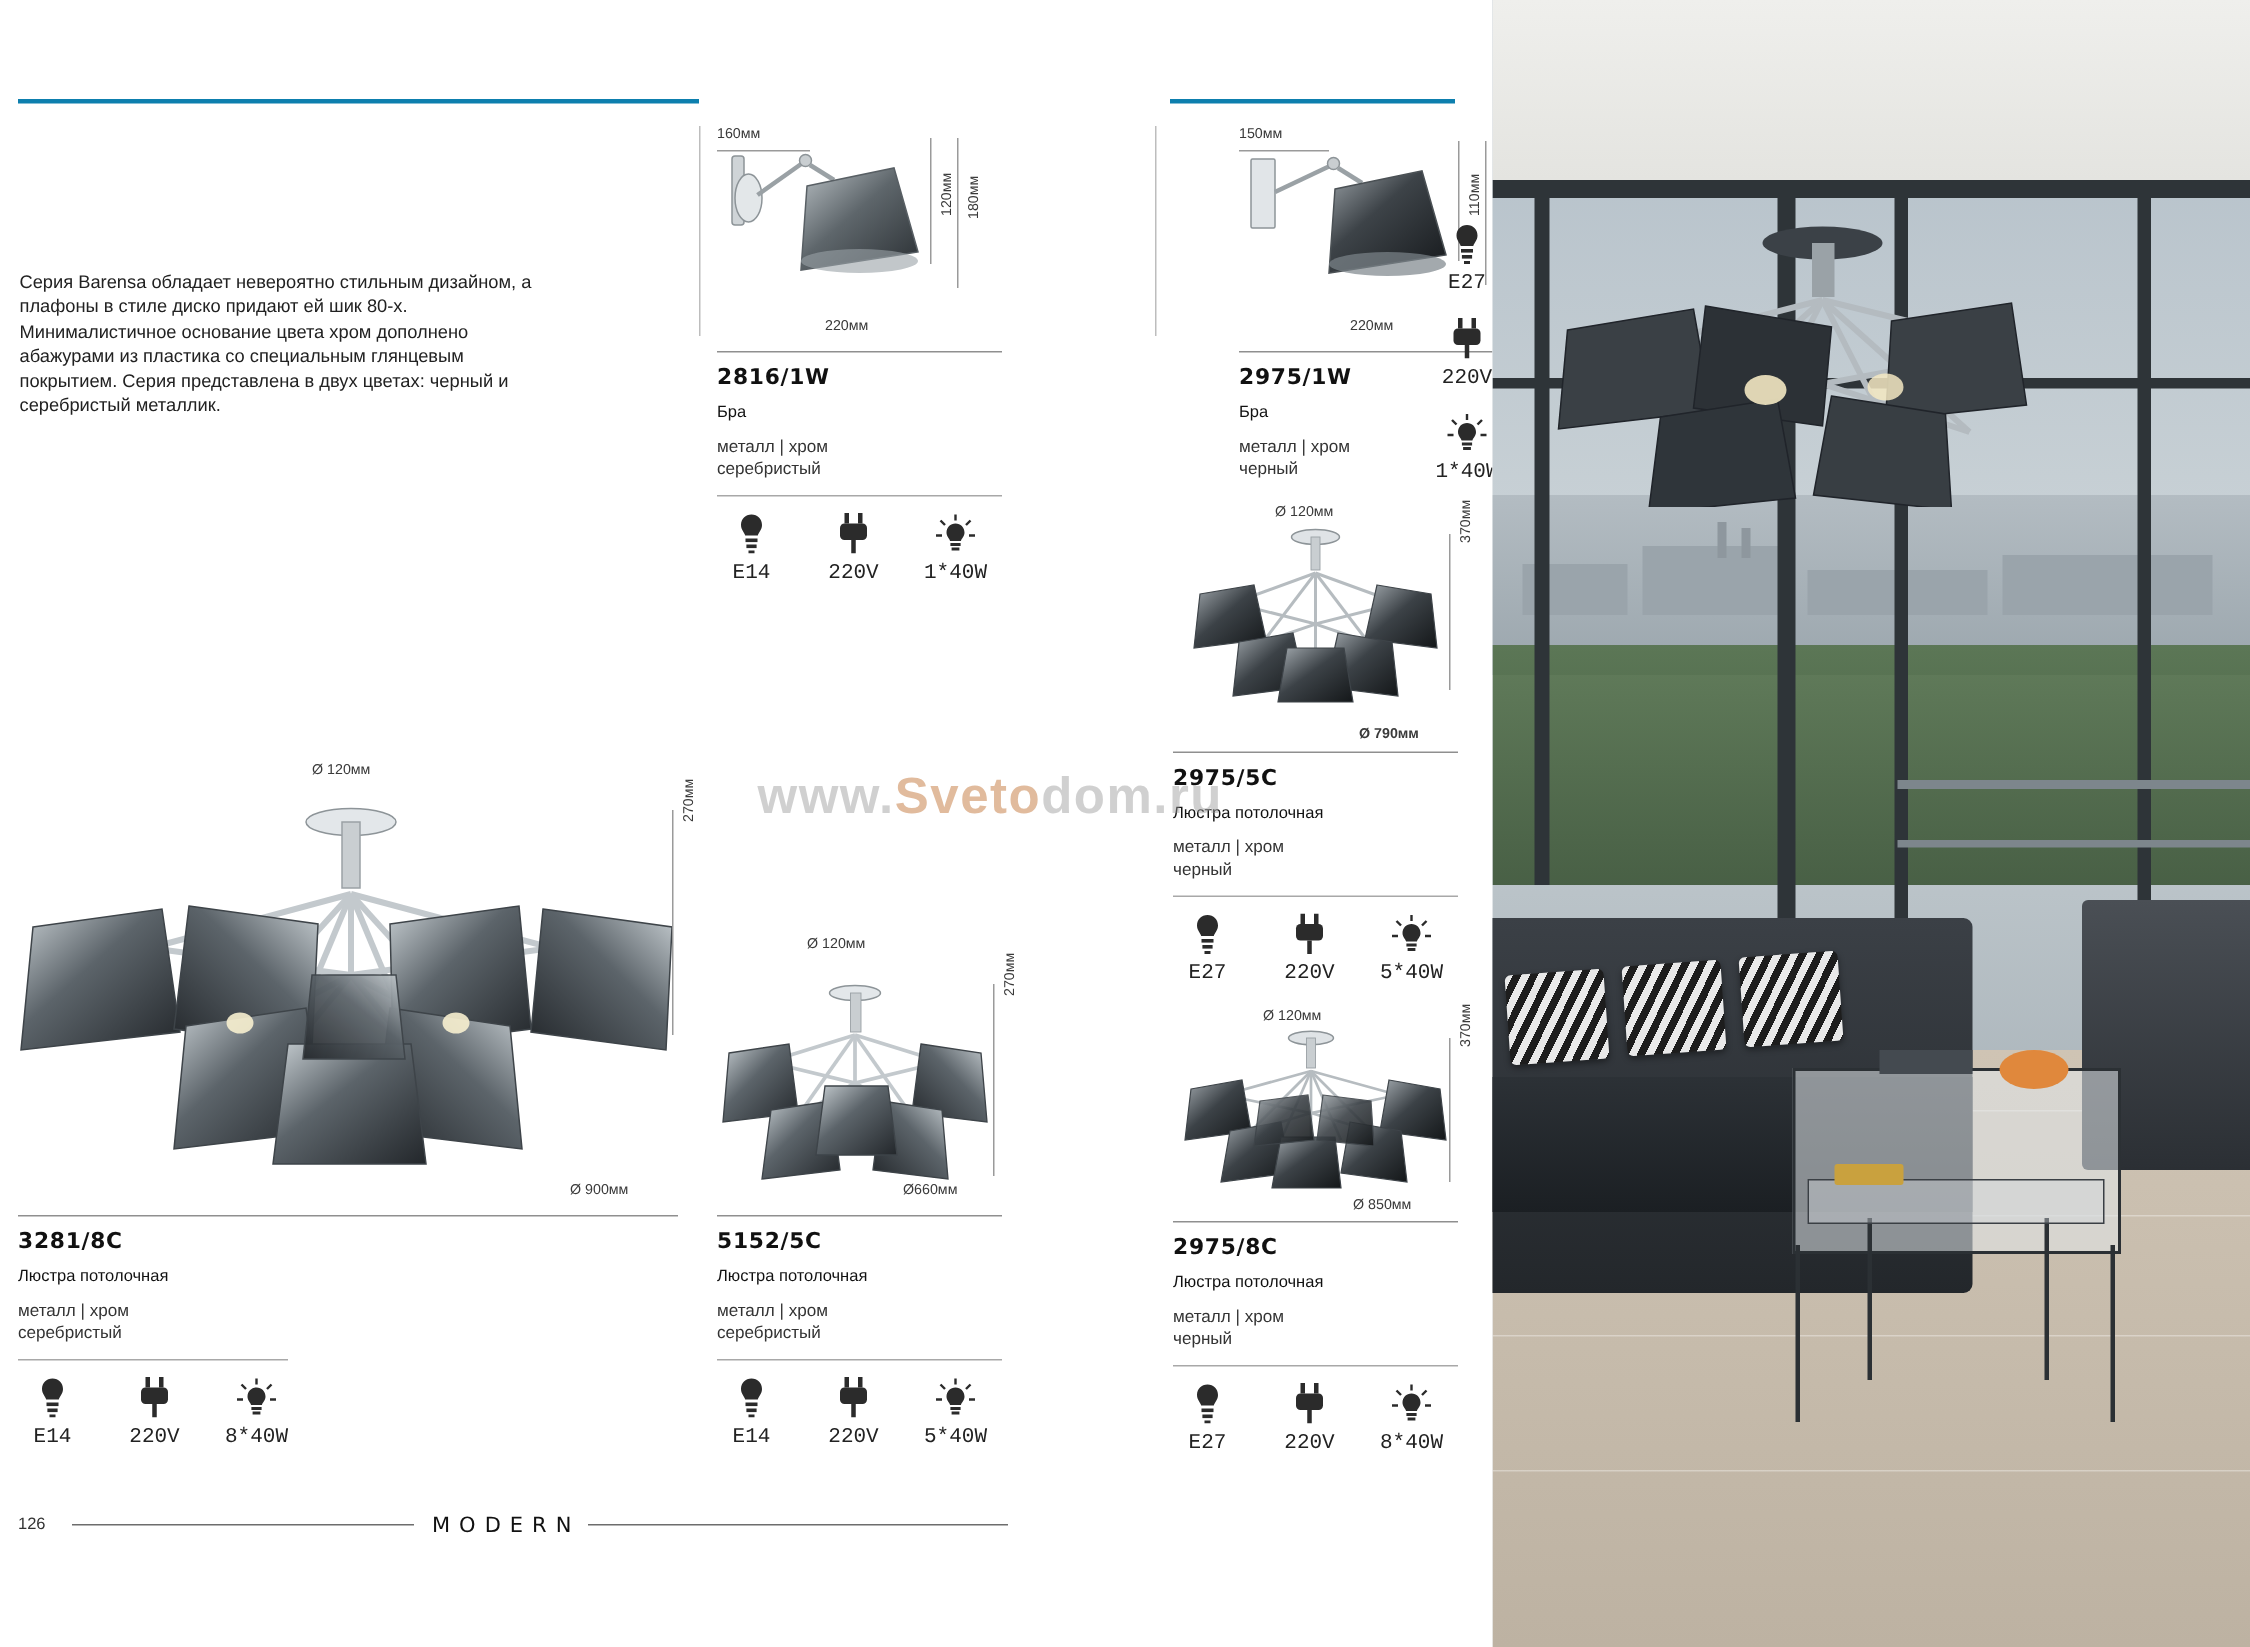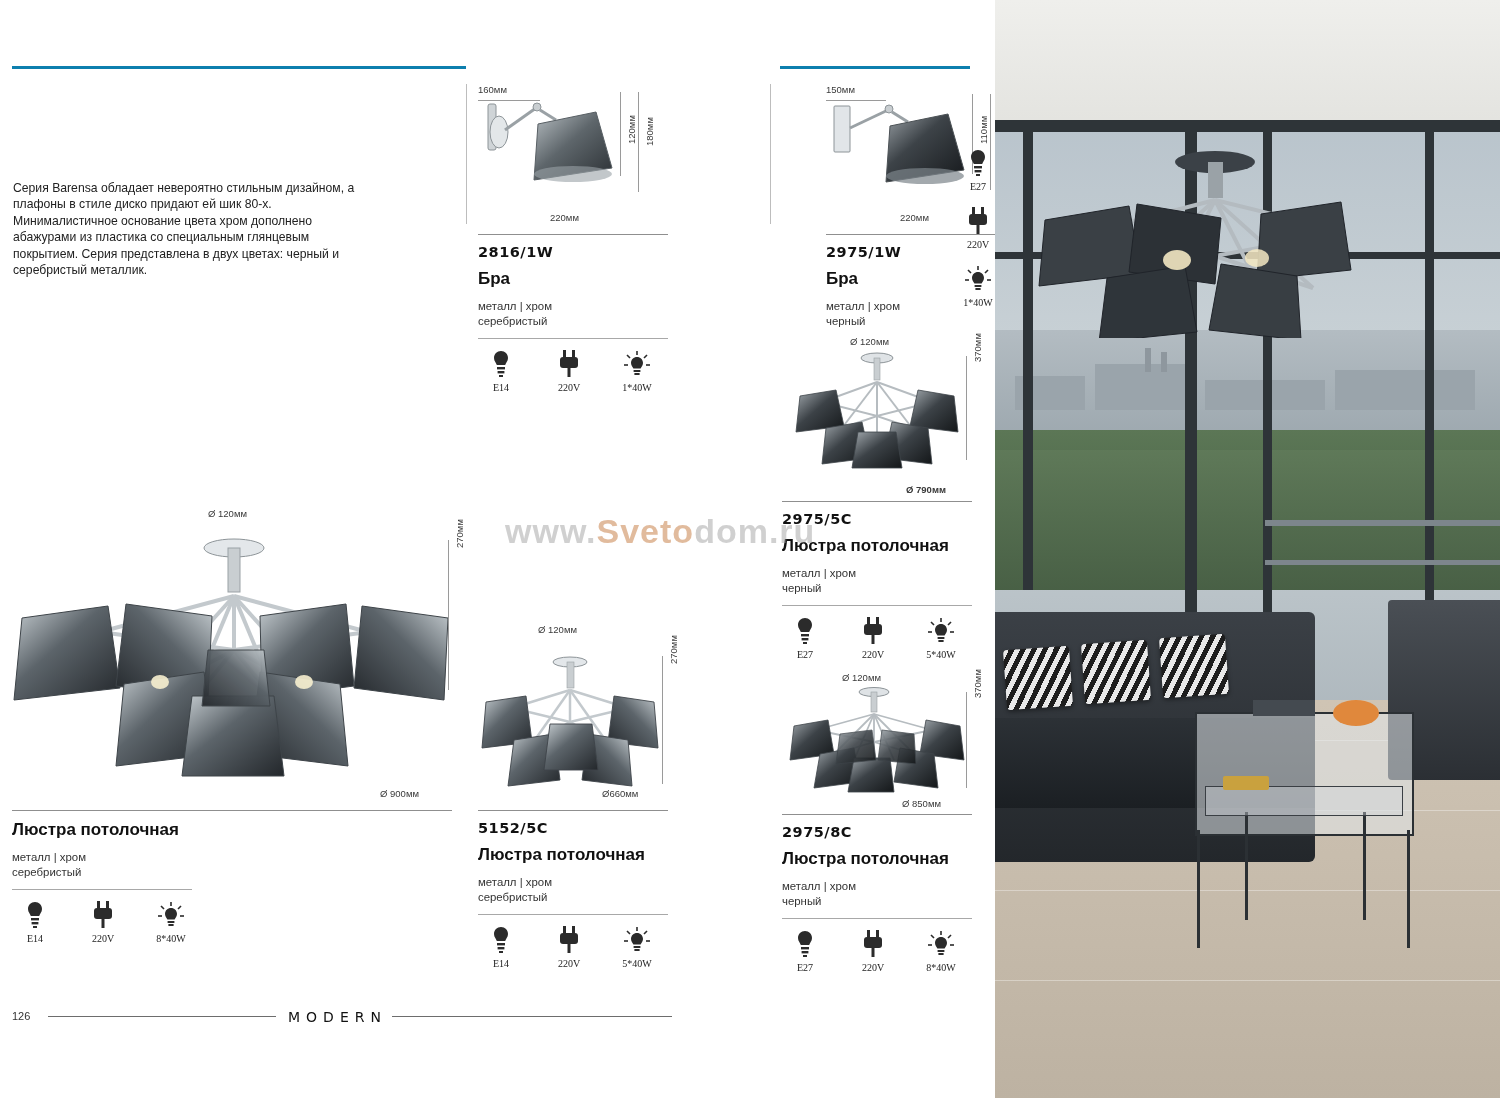--- a/index.html
+++ b/index.html
@@ -62,22 +62,22 @@
   }
   .prod-code {
     font-family: "DejaVu Sans", sans-serif;
     font-size: 14.5px;
     font-weight: bold;
     letter-spacing: 0.5px;
     color: #111;
     margin-top: 9px;
   }
   .prod-name {
-    font-size: 17px;
-    font-weight: bold;
+    font-size: 11px;
+    font-weight: normal;
     color: #111;
     margin-top: 9px;
   }
   .prod-mat {
     font-size: 11.4px;
     color: #333;
     margin-top: 10px;
     line-height: 14px;
   }
   .prod-rule2 {
@@ -96,24 +96,24 @@
     width: 46px;
     text-align: center;
   }
   .spec-ico {
     height: 28px;
     display: flex;
     align-items: flex-end;
     justify-content: center;
   }
   .spec-lbl {
-    font-size: 10px;
+    font-size: 14px;
     color: #222;
     margin-top: 5px;
-    font-family: Liberation Serif, serif;
+    font-family: Liberation Mono, monospace;
   }
   .spec-col {
     width: 46px;
     text-align: center;
     margin-bottom: 14px;
   }
   
   .dim {
     position: absolute;
     font-size: 9.5px;
@@ -596,20 +596,21 @@
               <stop offset="42%" stop-color="#5c646a"></stop>
               <stop offset="100%" stop-color="#23272b"></stop>
             </linearGradient>
           </defs>
           <ellipse cx="148" cy="182" rx="9" ry="7" fill="#f7efcf" opacity="0.9"></ellipse>
           <ellipse cx="292" cy="182" rx="9" ry="7" fill="#f7efcf" opacity="0.9"></ellipse>
         </svg>
         <div class="dim" style="left:368px; top:288px;">Ø 900мм</div>
       </div>
       <div class="prod-rule" style="width:440px;"></div>
+      <div class="prod-code">3281/8C</div>
       <div class="prod-name">Люстра потолочная</div>
       <div class="prod-mat">металл | хром</div>
       <div class="prod-mat" style="margin-top:1px;">серебристый</div>
       <div class="prod-rule2" style="width:180px;"></div>
       <div class="spec-row">
         <div class="spec">
           <div class="spec-ico">
             <svg width="22" height="27" viewBox="0 0 22 27">
                 <path d="M11 1c4 0 7 3 7 7 0 3.2-2.2 4.8-2.8 7H6.8C6.2 12.8 4 11.2 4 8c0-4 3-7 7-7z" fill="#2b2b2b"></path>
                 <rect x="7" y="17" width="8" height="2.4" fill="#2b2b2b"></rect>

